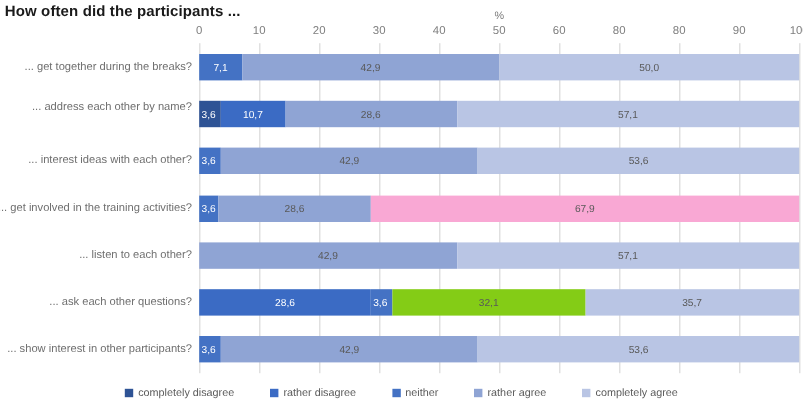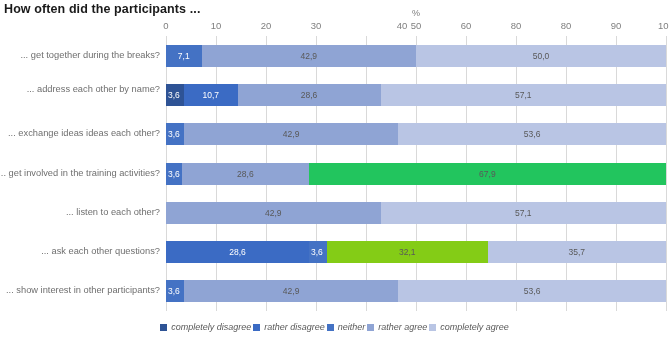--- a/index.html
+++ b/index.html
@@ -71,55 +71,54 @@
     color:#6f6f6f;
     white-space:nowrap;
     line-height:1;
   }
   .legend{
     position:absolute;
     left:0;right:0;bottom:6px;
     display:flex;
     justify-content:center;
     align-items:center;
-    gap:2px;
+    gap:30px;
     font-size:9px;
     color:#5a5a5a;
-    font-style:italic;
   }
   .legend-item{display:flex;align-items:center;gap:4px;}
   .swatch{width:7px;height:7px;display:inline-block;}
 </style>
 </head>
 <body>
 
 <div id="chart">
 
   <div class="title">How often did the participants ...</div>
 
   <div class="pct-label" id="pct-unit" style="left: 416px;">%</div>
 
   <div class="axis" id="x-axis">
       <div class="tick" style="left: 0px;">0</div>
       <div class="tick" style="left: 50px;">10</div>
       <div class="tick" style="left: 100px;">20</div>
       <div class="tick" style="left: 150px;">30</div>
-      <div class="tick" style="left: 200px; margin-left: 36px;">40</div>
+      <div class="tick" style="left: 200px;">40</div>
       <div class="tick" style="left: 250px;">50</div>
       <div class="tick" style="left: 300px;">60</div>
       <div class="tick" style="left: 350px;">80</div>
       <div class="tick" style="left: 400px;">80</div>
       <div class="tick" style="left: 450px;">90</div>
       <div class="tick" style="left: 500px;">100</div>
     </div>
 
   <div class="cats" id="cat-labels">
       <div class="cat" style="top: 14.6429px;">... get together during the breaks?</div>
       <div class="cat" style="top: 49px;">... address each other by name?</div>
-      <div class="cat" style="top: 93.2143px;">... exchange ideas ideas each other?</div>
+      <div class="cat" style="top: 93.2143px;">... interest ideas with each other?</div>
       <div class="cat" style="top: 132.5px;">... get involved in the training activities?</div>
       <div class="cat" style="top: 171.786px;">... listen to each other?</div>
       <div class="cat" style="top: 211.071px;">... ask each other questions?</div>
       <div class="cat" style="top: 250.357px;">... show interest in other participants?</div>
     </div>
 
   <div class="plot" id="plot-area">
     <div id="gridlines">
         <div class="grid-line" style="left: 0px;"></div>
         <div class="grid-line" style="left: 50px;"></div>
@@ -170,21 +169,21 @@
             <span>53,6</span>
           </div>
         </div>
         <div class="row" style="top: 126.5px; height: 22px;">
           <div class="seg light-text" style="width: 18px; background: rgb(68, 114, 196); justify-content: flex-start;">
             <span style="padding-left: 2px;">3,6</span>
           </div>
           <div class="seg dark-text" style="width: 143px; background: rgb(143, 164, 212);">
             <span>28,6</span>
           </div>
-          <div class="seg dark-text" style="width: 403px; background: #22c55e;">
+          <div class="seg dark-text" style="width: 403px; background: #f9a8d4;">
             <span>67,9</span>
           </div>
         </div>
         <div class="row" style="top: 165.786px; height: 22px;">
           <div class="seg dark-text" style="width: 214.5px; background: rgb(143, 164, 212);">
             <span>42,9</span>
           </div>
           <div class="seg dark-text" style="width: 285.5px; background: rgb(185, 197, 228);">
             <span>57,1</span>
           </div>

